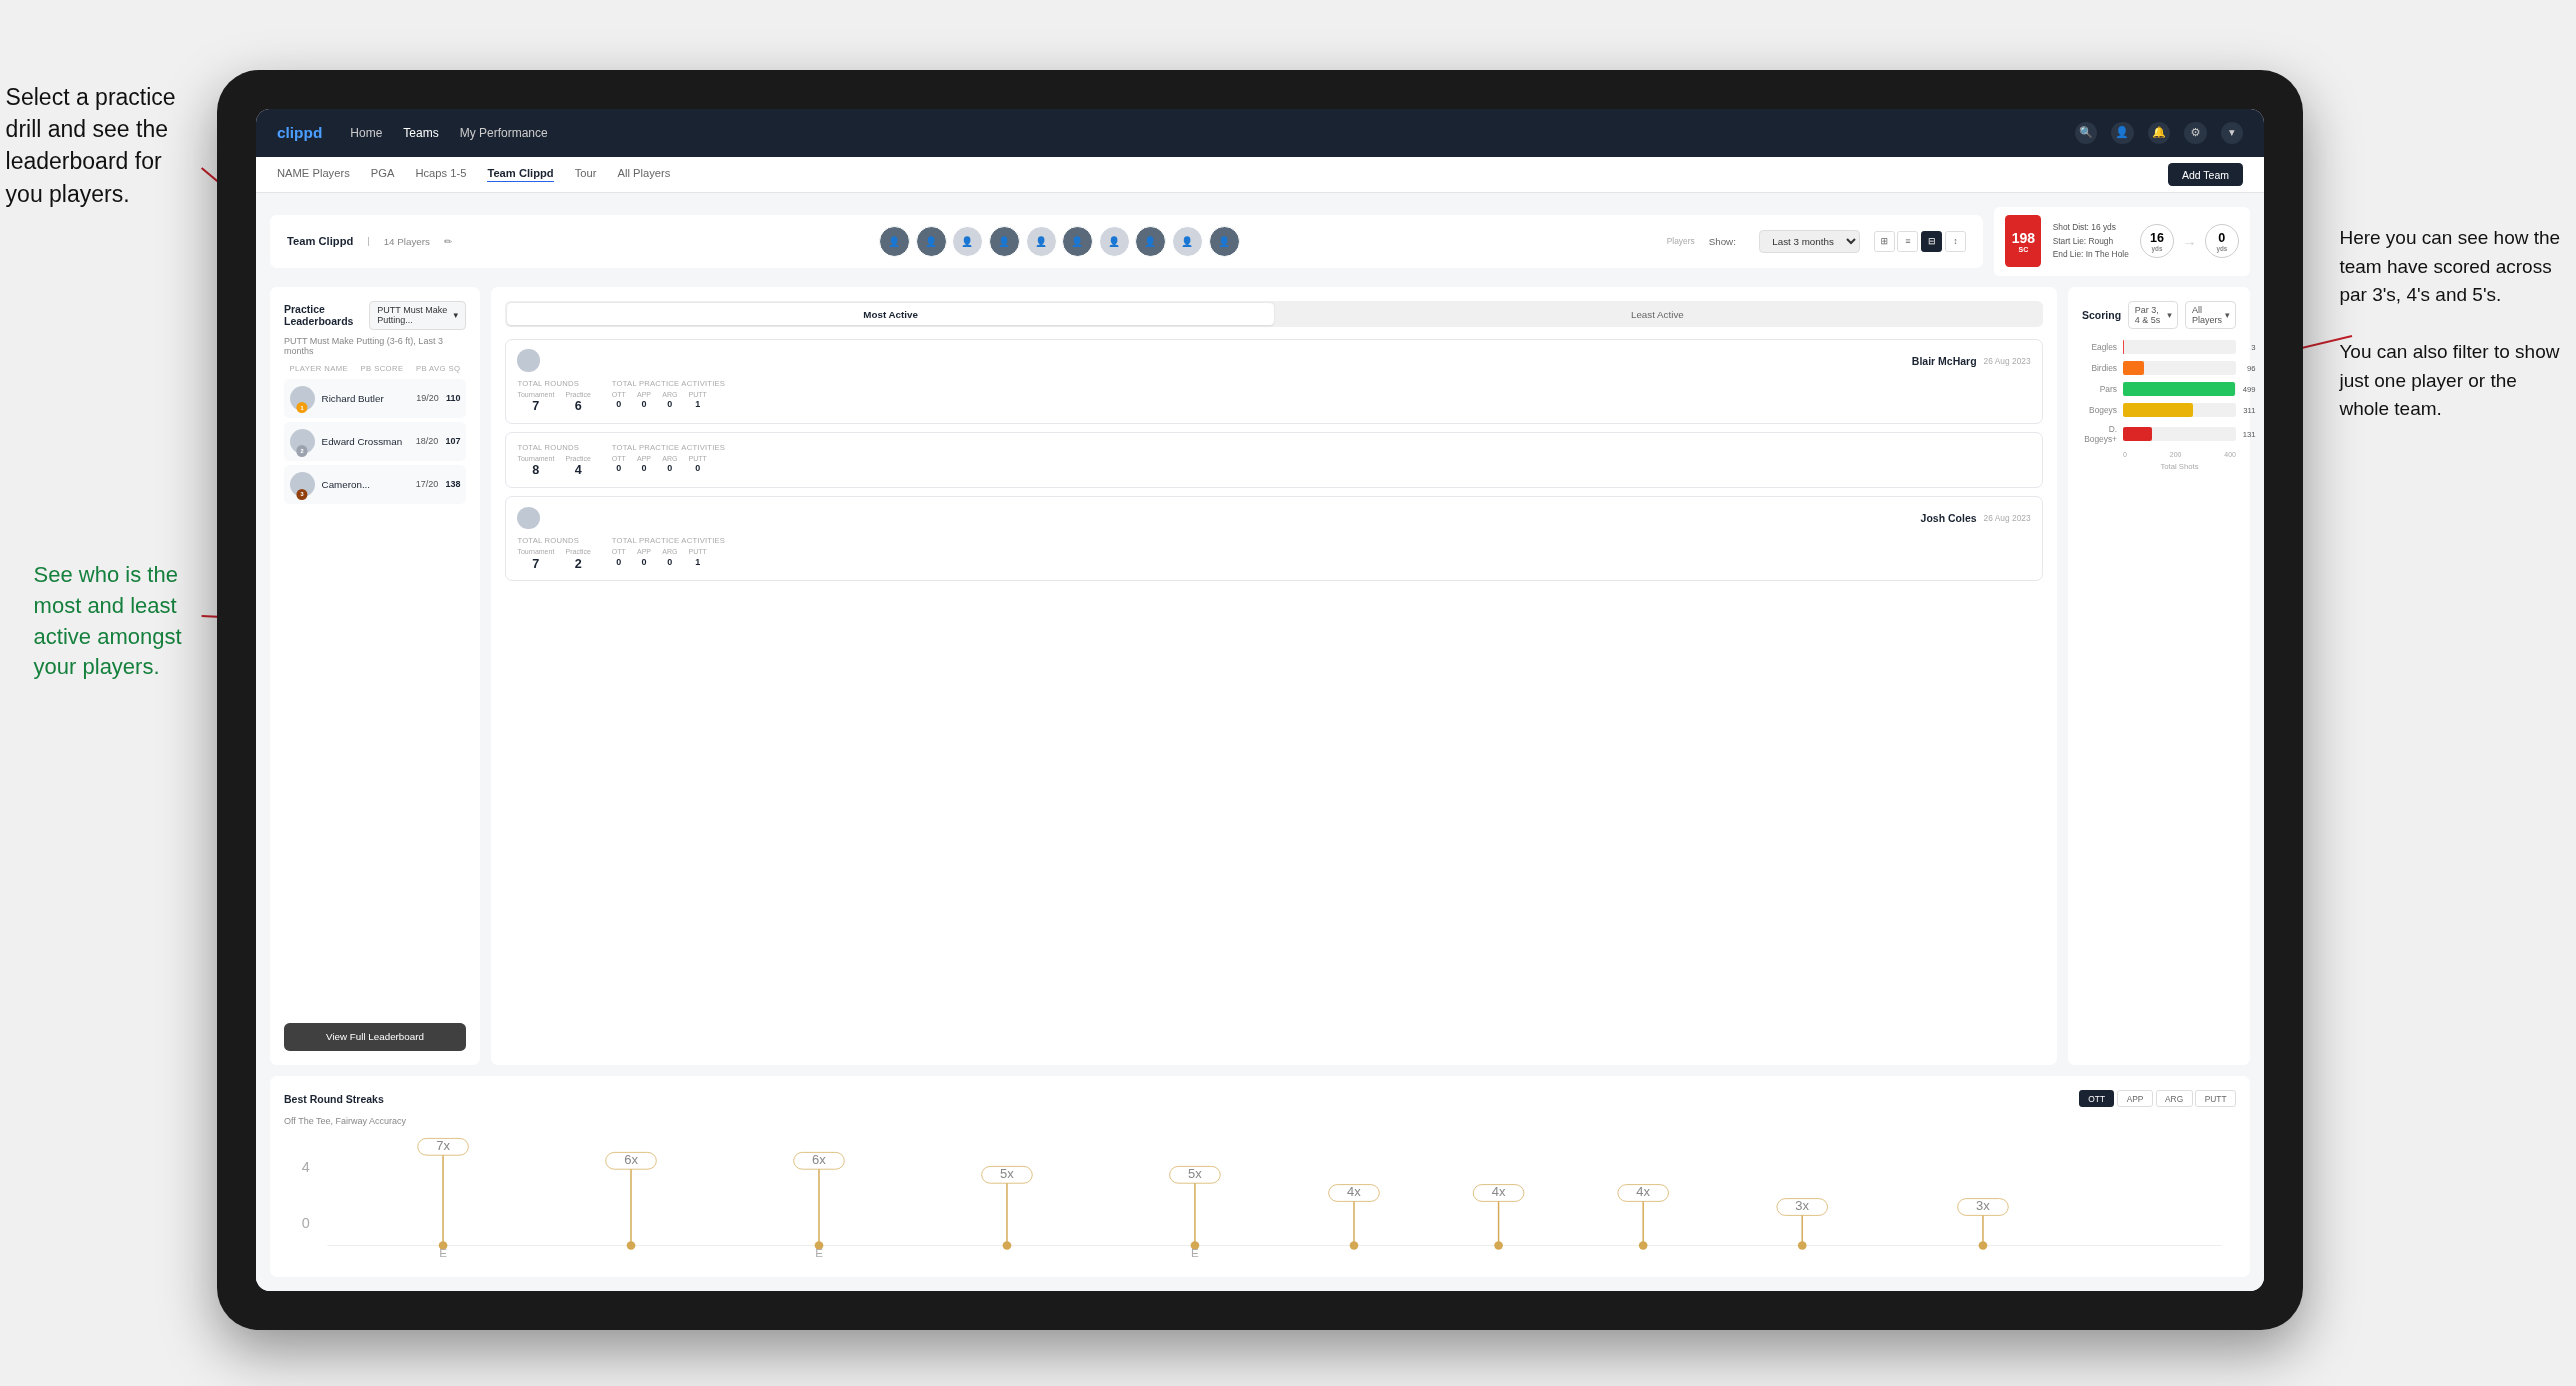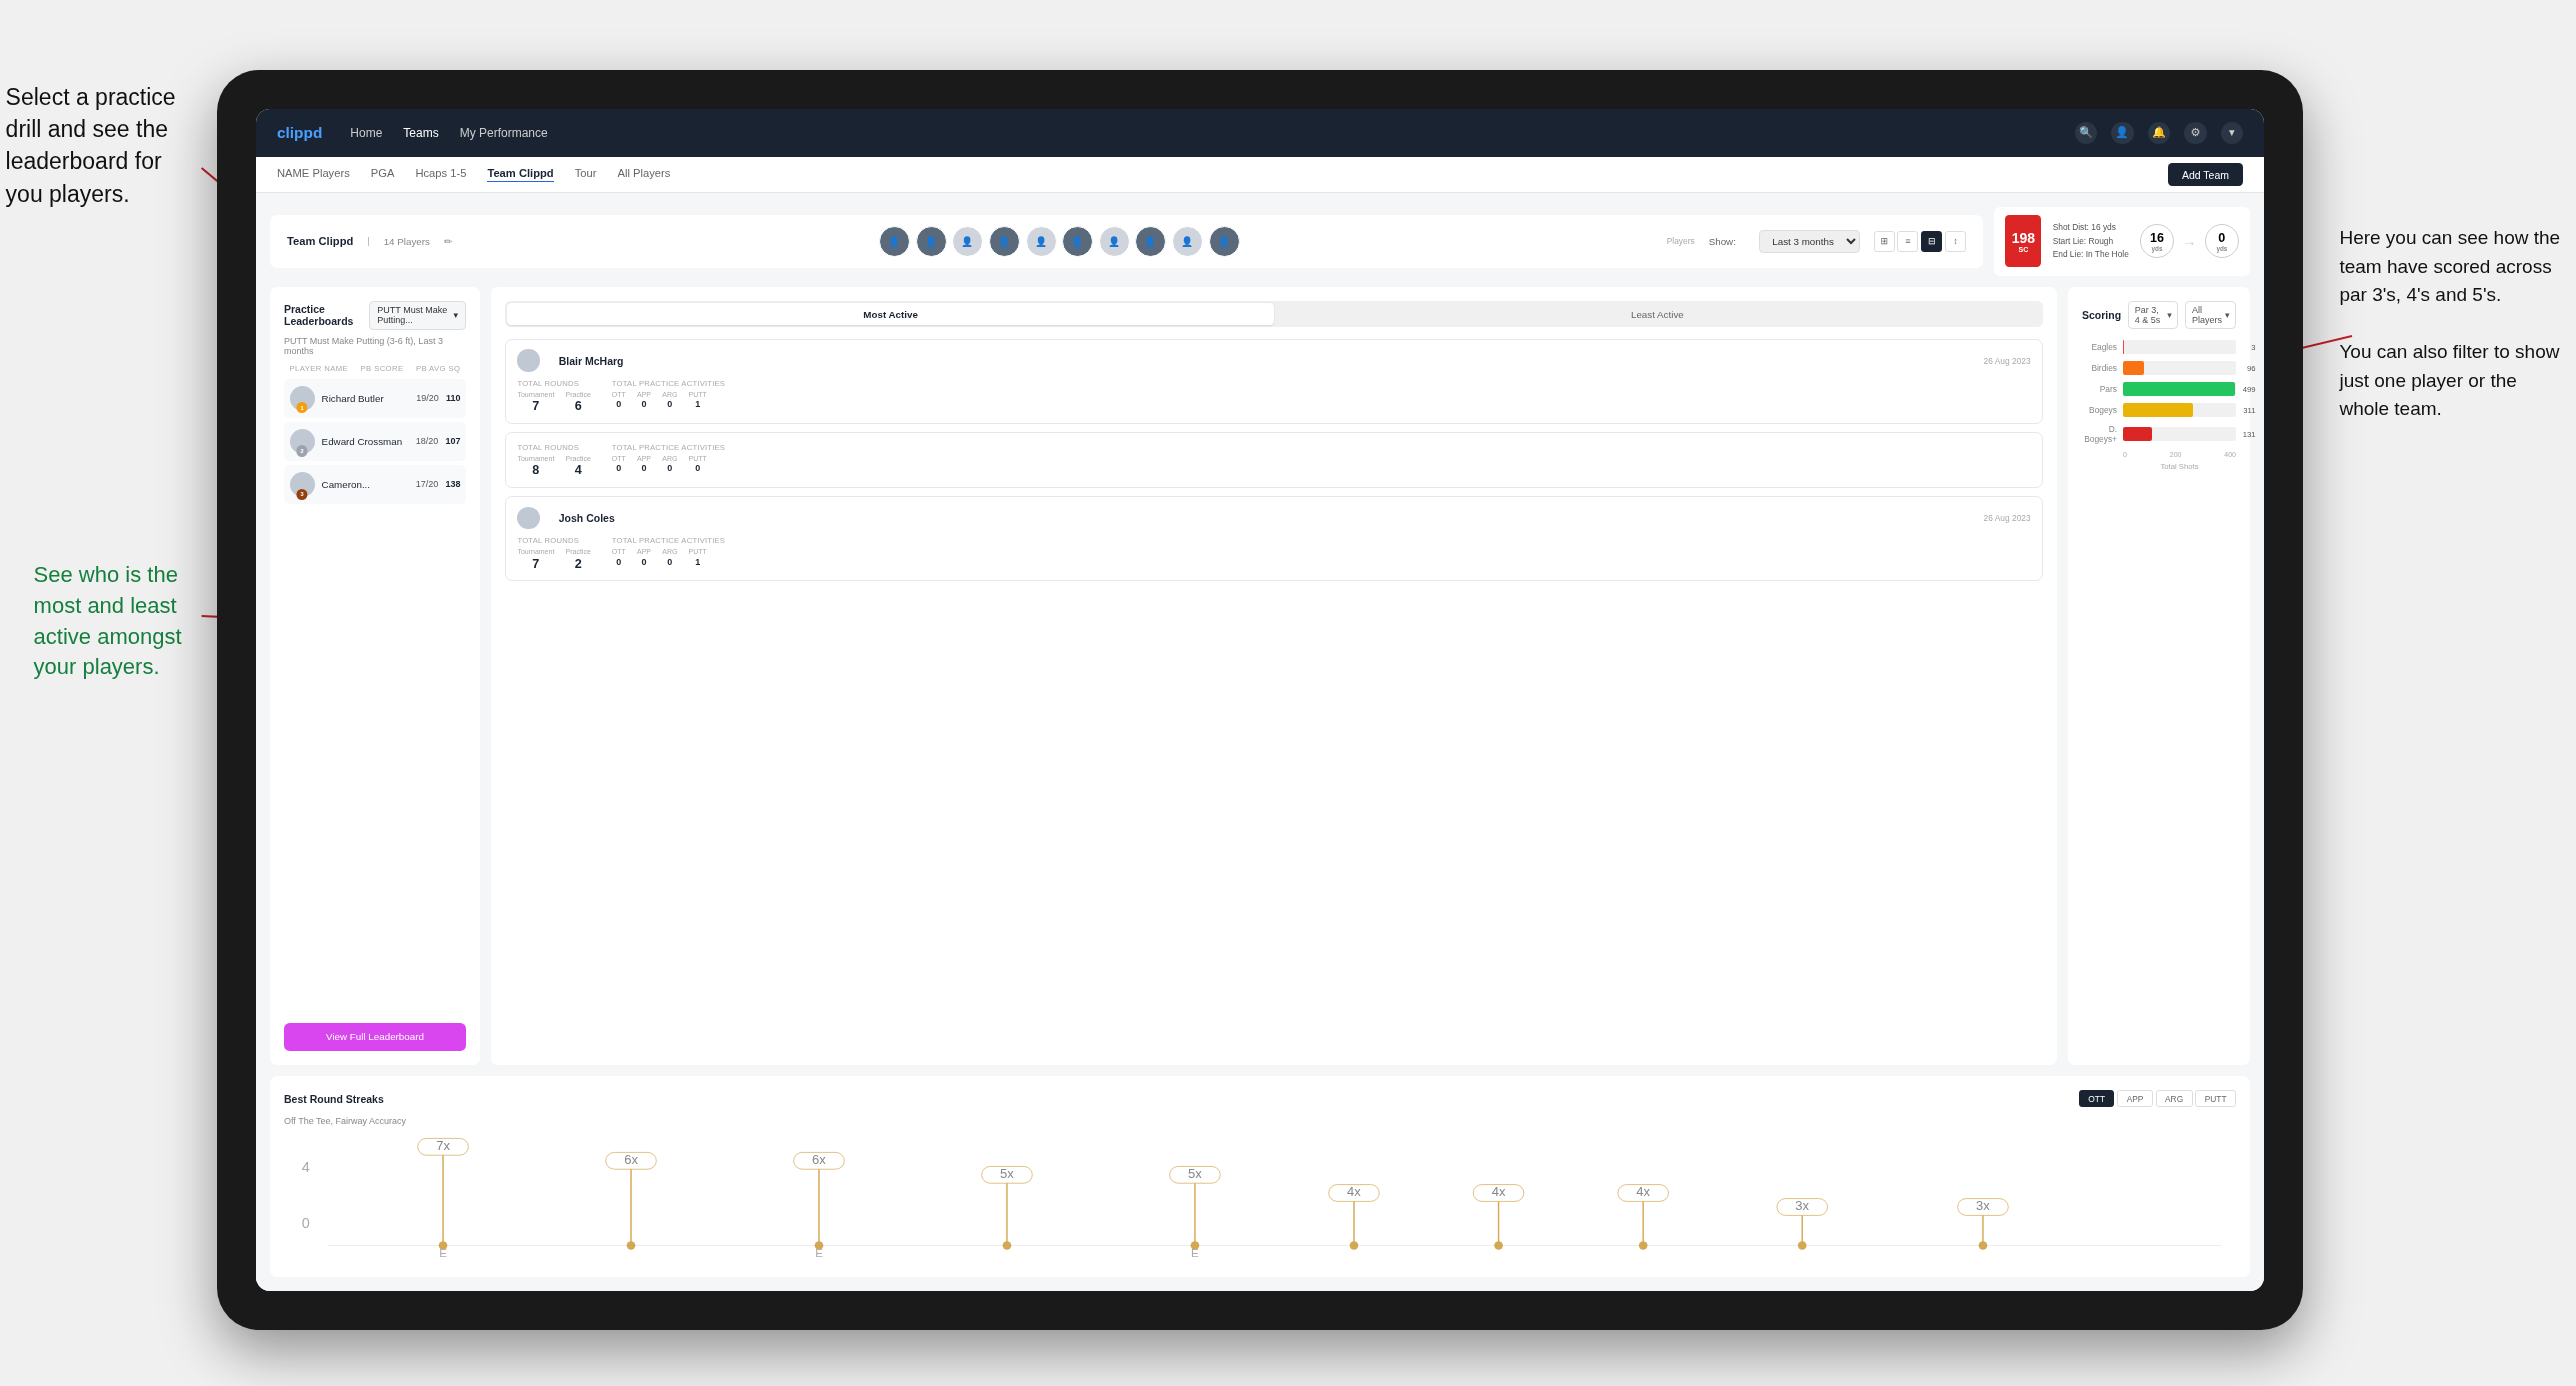--- a/index.html
+++ b/index.html
@@ -336,21 +336,21 @@
     .lb-score {
       font-size: 9px;
       color: #555;
     }
     .lb-avg {
       font-size: 9px;
       font-weight: 600;
       color: #1a2332;
     }
     .view-lb-btn {
-      background: #d946ef;
+      background: #404040;
       color: #fff;
       border: none;
       padding: 8.4px;
       border-radius: 5.6px;
       font-size: 9.8px;
       cursor: pointer;
       margin-top: auto;
       text-align: center;
     }
 
@@ -387,22 +387,23 @@
     }
     .player-activity-row {
       border: 0.7px solid #e5e7eb;
       border-radius: 7px;
       padding: 9.8px 11.2px;
       margin-bottom: 8.4px;
     }
     .pa-header {
       display: flex;
       align-items: center;
-      gap: 19px;
+      gap: 7px;
       margin-bottom: 7px;
+      text-align: right;
     }
     .pa-avatar {
       width: 22.4px;
       height: 22.4px;
       border-radius: 50%;
       background: #c0c8d4;
     }
     .pa-name {
       font-size: 10.5px;
       font-weight: 600;

